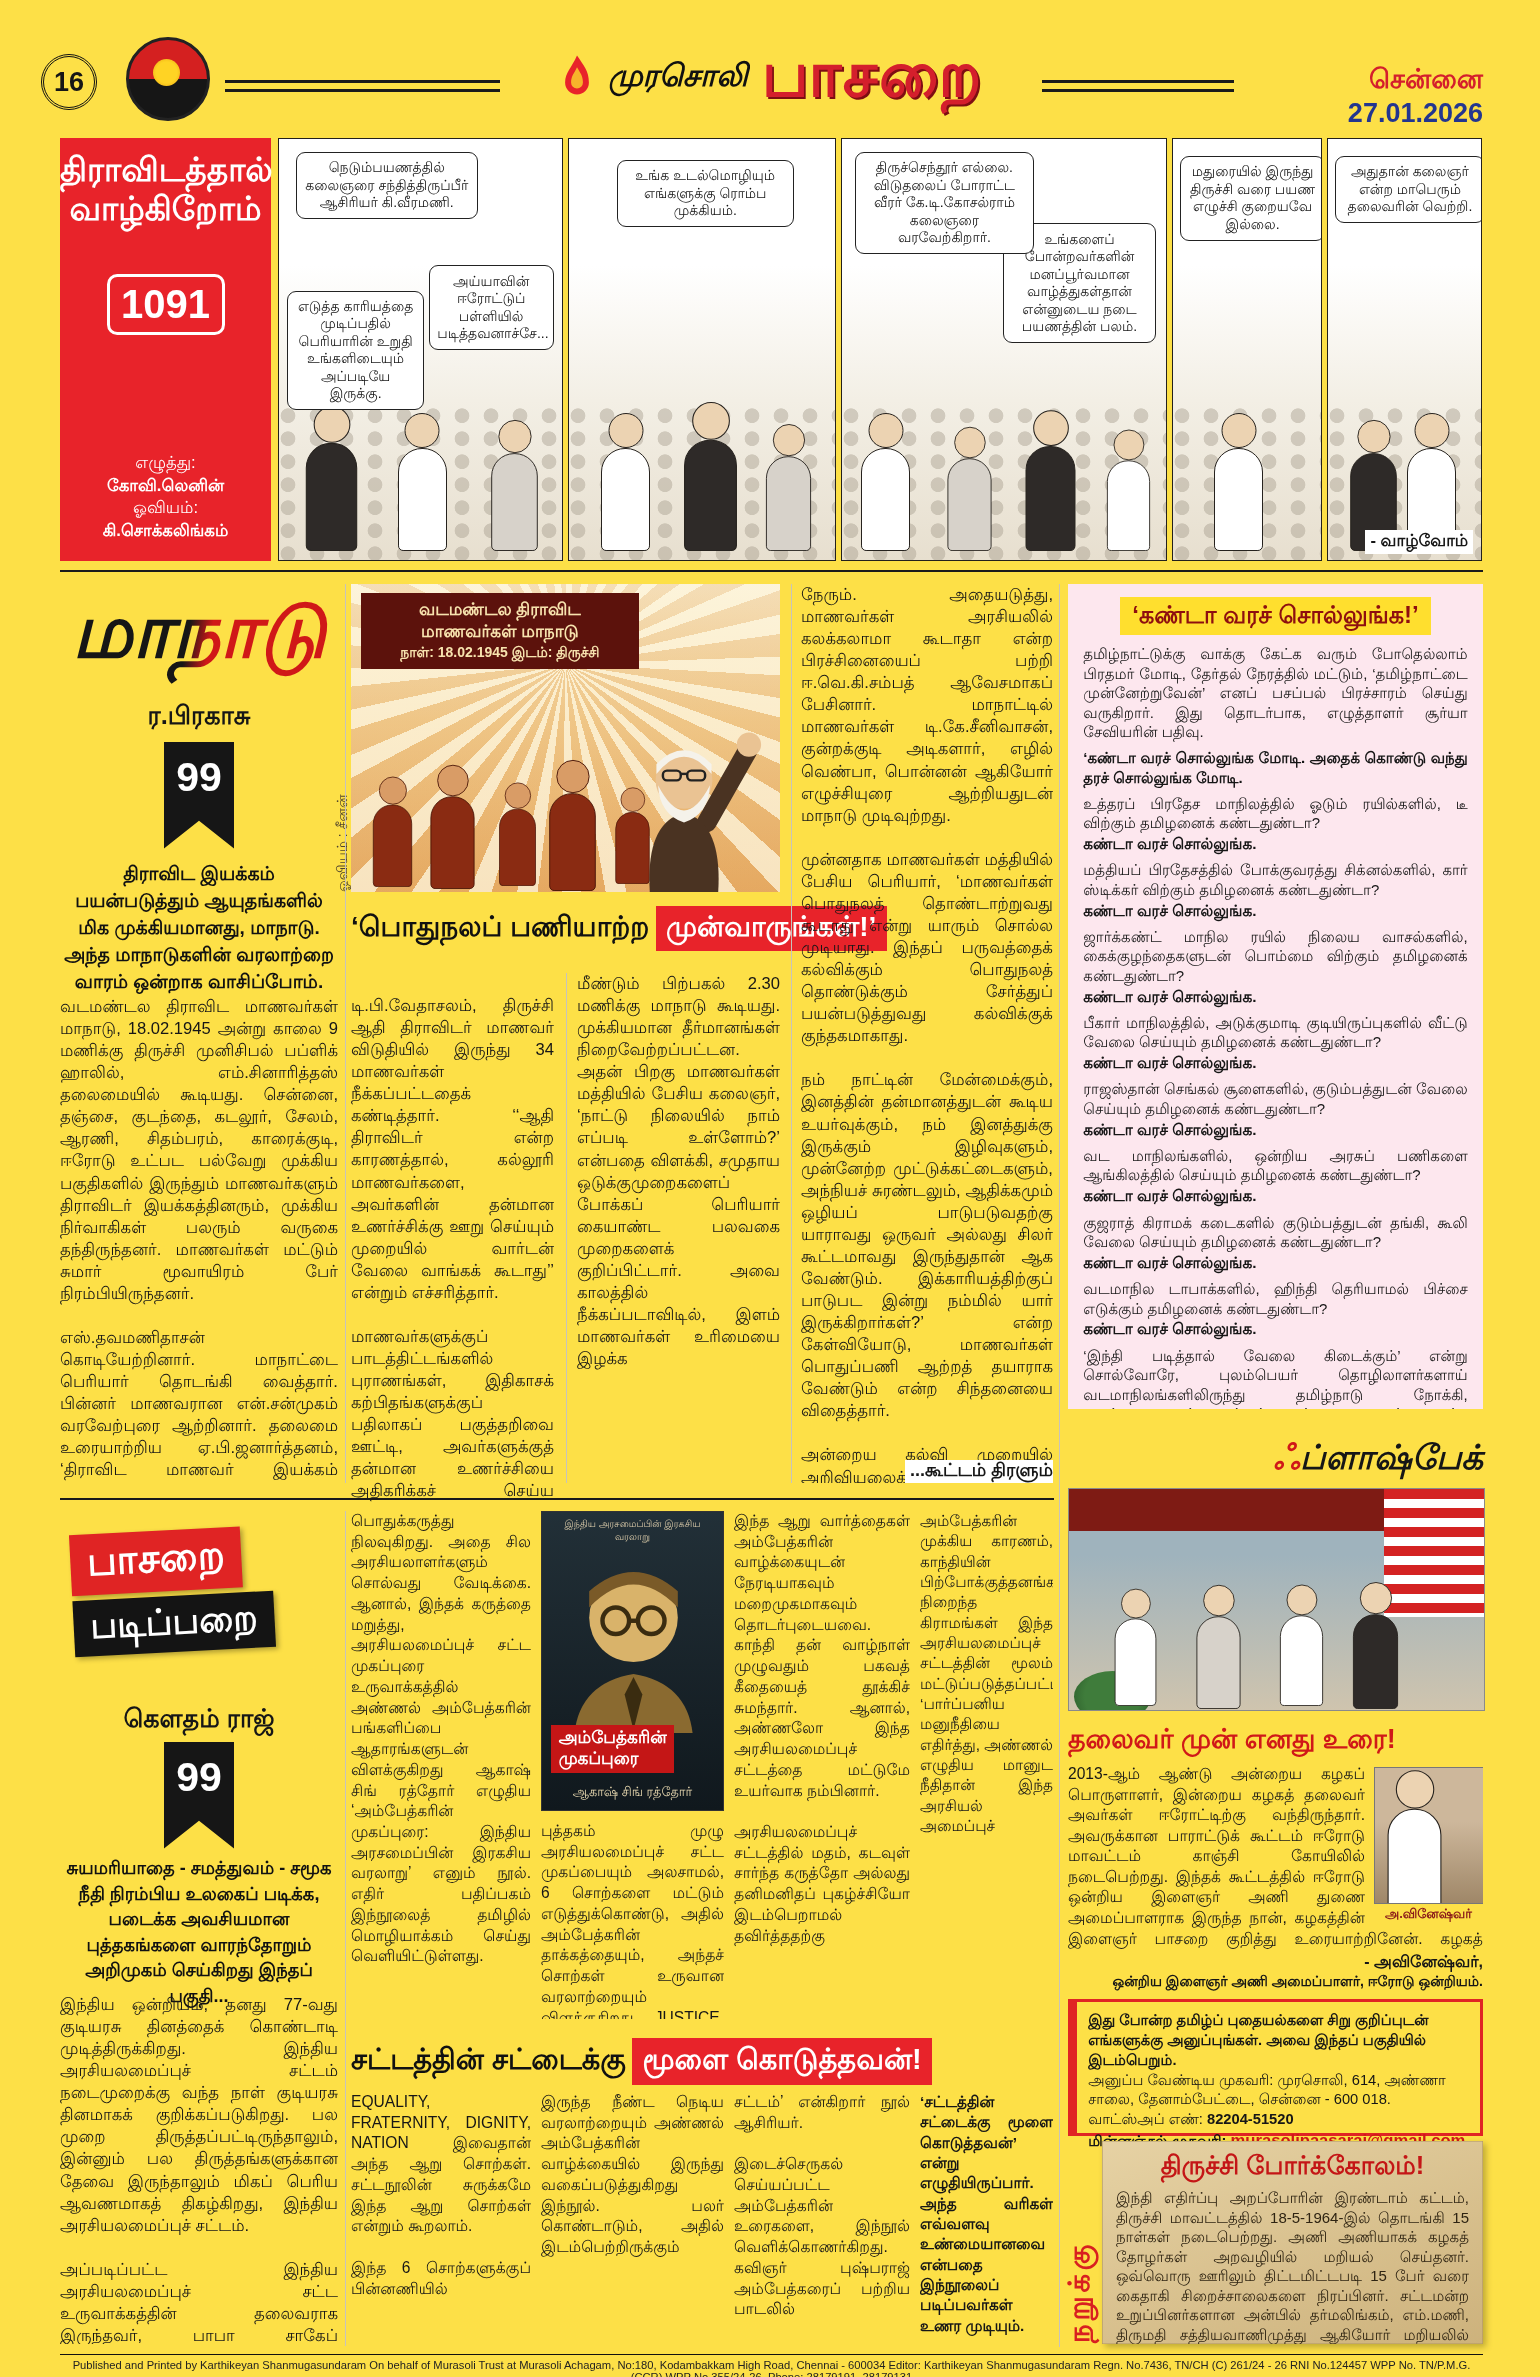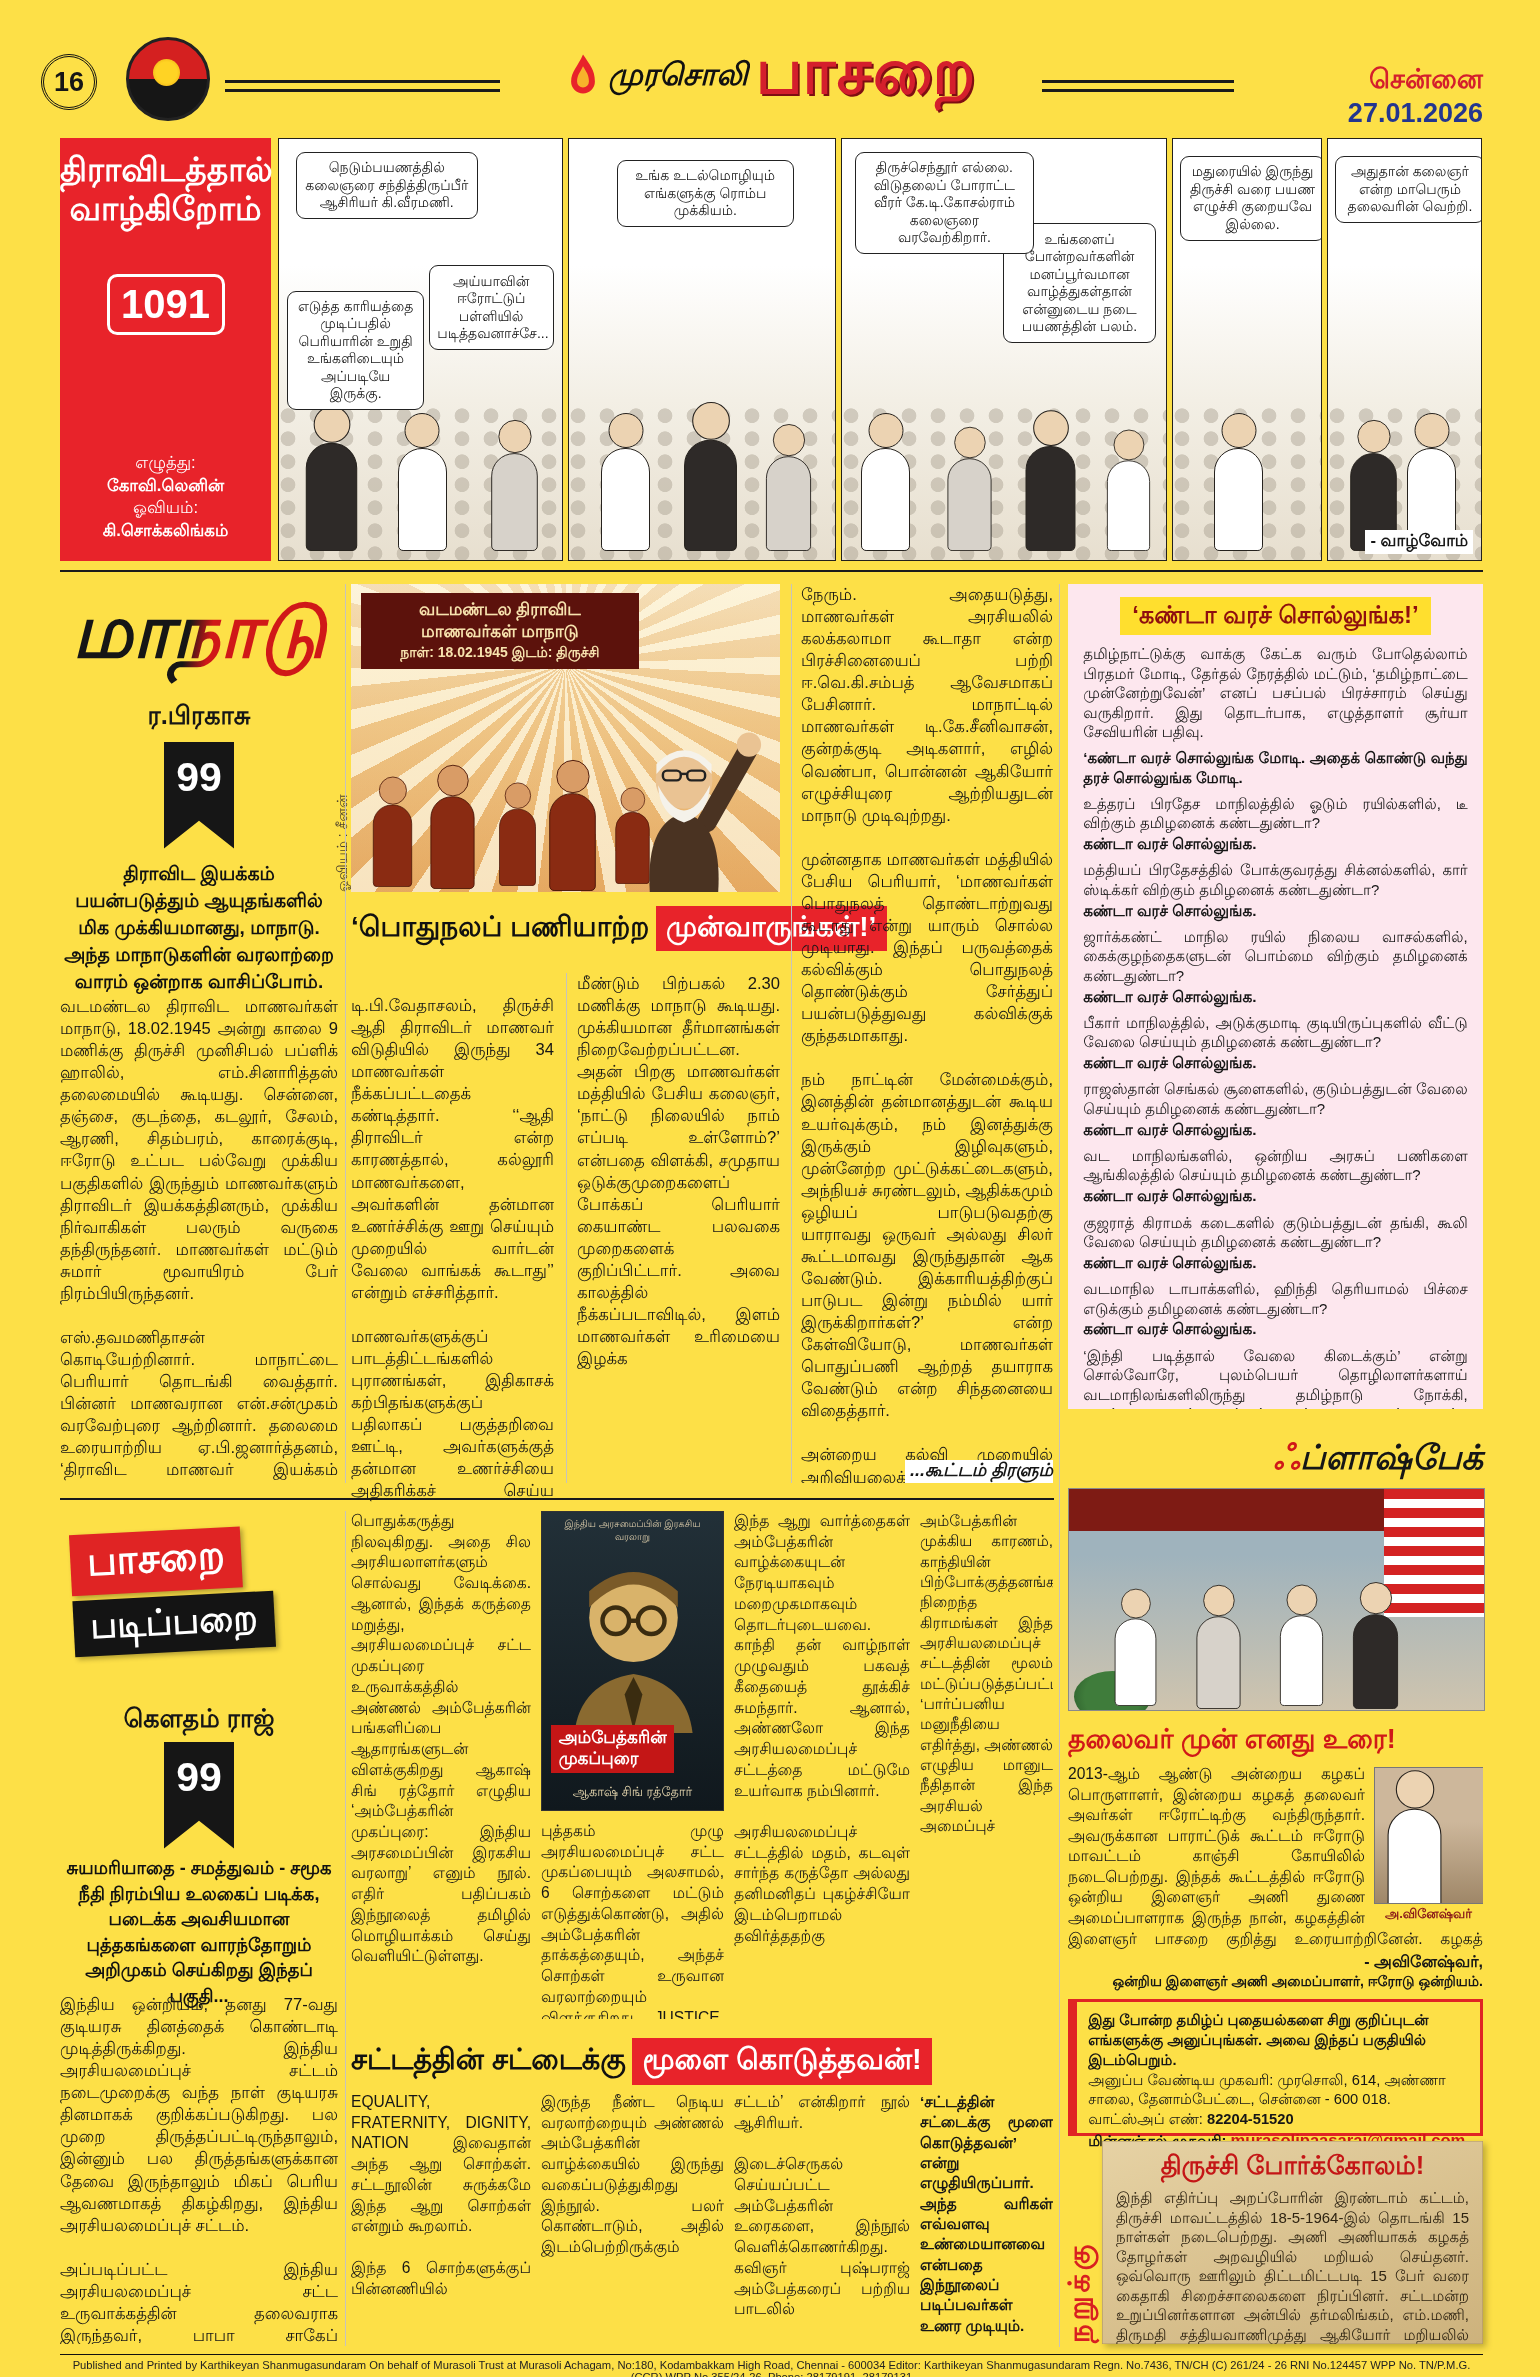--- a/index.html
+++ b/index.html
@@ -10,21 +10,21 @@
   .rule-h{position:absolute;background:#1a1a1a;}
   .rule-v{position:absolute;background:#c7c3bc;width:1.3px;}
 
   
   .pageno{left:41px;top:54px;width:50px;height:50px;border:3.2px double #111;border-radius:50%;
           display:flex;align-items:center;justify-content:center;font-size:27px;font-weight:800;}
   .brandlogo{left:126px;top:37px;width:78px;height:78px;border-radius:50%;border:3.2px solid #222;
              background:linear-gradient(180deg,#d42020 0 50%,#161616 50% 100%);}
   .brandlogo::after{content:"";position:absolute;left:24px;top:19px;width:27px;height:27px;border-radius:50%;
              background:radial-gradient(circle,#ffd324 0 55%,#e8a00c 100%);}
-  .masthead{left:511px;top:36px;width:521px;height:84px;display:flex;align-items:center;justify-content:center;gap:8px;font-family:Liberation Mono, monospace;}
+  .masthead{left:511px;top:36px;width:521px;height:84px;display:flex;align-items:center;justify-content:center;gap:14px;}
   .mast-small{font-size:31px;font-weight:900;font-style:italic;color:#111;}
   .mast-main{font-size:63px;font-weight:900;color:#d41f2c;text-shadow:1.9px 1.9px 0 #7e0e12;letter-spacing:1.3px;}
   .edition{left:1245px;top:64px;width:238px;text-align:right;font-size:27px;font-weight:800;}
   .edition .city{color:#d41f2c;}
   .edition .date{color:#23368f;}
 
   
   .comicbox{left:60px;top:138px;width:211px;height:423px;background:#e8232a;color:#fff;text-align:center;}
   .comicbox .ctitle{margin-top:13px;font-size:33px;font-weight:800;line-height:1.18;}
   .comicbox .cnum{margin:45px auto 0;width:112px;border:3.2px solid #fff;border-radius:10.2px;
@@ -64,21 +64,21 @@
   .pbanner{position:absolute;left:10.2px;top:9px;width:262px;background:#5c120c;color:#f7e3ae;
            text-align:center;padding:6.4px 7.7px;z-index:3;}
   .pbanner .l1{font-size:17px;font-weight:800;line-height:1.25;}
   .pbanner .l2{font-size:14px;font-weight:600;margin-top:2.6px;}
   .orator{position:absolute;right:10.2px;bottom:-3.8px;z-index:2;}
   .artist{left:333px;top:584px;height:308px;writing-mode:vertical-rl;transform:rotate(180deg);
           font-size:14px;color:#50432c;display:flex;align-items:center;}
   .headline{display:flex;align-items:center;white-space:nowrap;font-weight:900;}
   .headline .hb{font-size:28px;color:#111;}
   .headline .hr{font-size:28px;color:#fff;background:#e8232a;padding:5.1px 10.2px;margin-left:6.4px;}
-  .ending{position:absolute;right:0;bottom:0;font-size:18px;font-weight:800;font-style:italic;background:#fff;padding-left:5.1px;}
+  .ending{position:absolute;right:0;bottom:0;font-size:18px;font-weight:800;background:#fff;padding-left:5.1px;}
 
   
   .kanda{left:1068px;top:584px;width:415px;height:825px;background:#fde7ee;padding:12.8px 15.3px;box-sizing:border-box;overflow:hidden;}
   .kanda h2{margin:0 auto 9px;width:fit-content;background:#ffdf2e;color:#8e0f0f;
             font-size:24px;font-weight:900;padding:3.8px 12.8px;}
   .kanda .ki{font-size:15px;line-height:1.3;text-align:justify;white-space:pre-line;}
   .kanda .kq{font-size:15px;line-height:1.3;text-align:justify;margin-top:6.4px;}
   .kanda .kr{font-size:15.3px;line-height:1.3;font-weight:800;margin-top:1.3px;}
 
   

